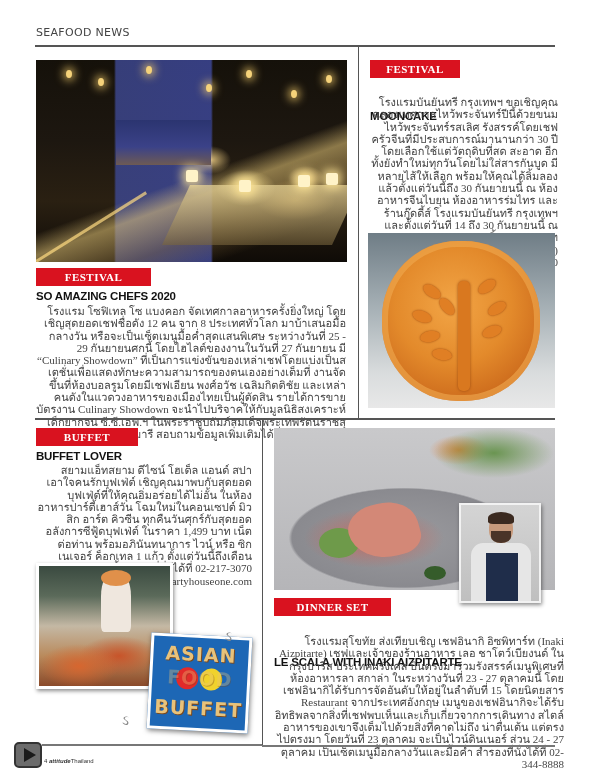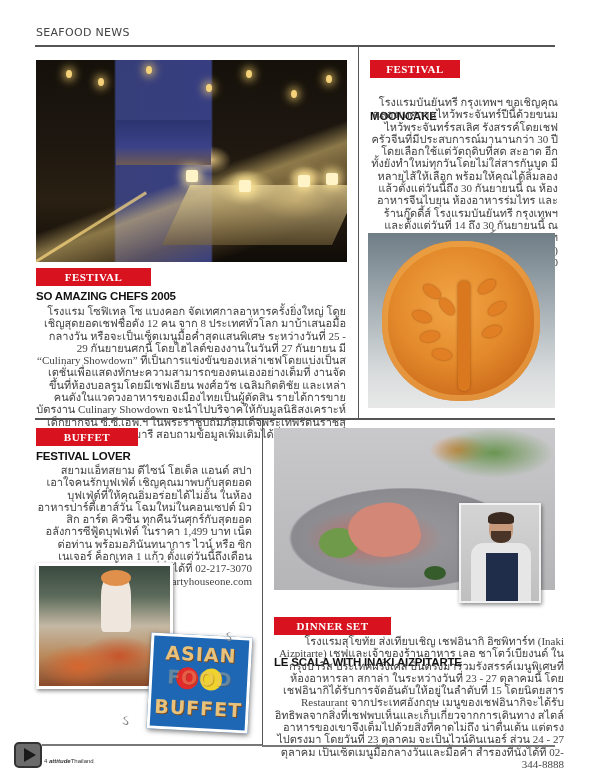--- a/index.html
+++ b/index.html
@@ -144,21 +144,21 @@
     <div class="light" style="left:290px; top:15px;"></div>
     <div class="light" style="left:110px; top:6px;"></div>
     <div class="table"></div>
     <div class="lamp" style="left:203px; top:120px;"></div>
     <div class="lamp" style="left:262px; top:115px;"></div>
     <div class="lamp" style="left:150px; top:110px;"></div>
     <div class="lamp" style="left:290px; top:113px;"></div>
     <div class="floorline"></div>
   </div>
   <div class="tag" style="left:36px; top:268px; width:115px;">FESTIVAL</div>
-  <div class="headline" style="left:36px; top:290px;">SO AMAZING CHEFS 2005</div>
+  <div class="headline" style="left:36px; top:290px;">SO AMAZING CHEFS 2020</div>
   <div class="body-text" style="left:36px; top:305px; width:310px;">โรงแรม โซฟิเทล โซ แบงคอก จัดเทศกาลอาหารครั้งยิ่งใหญ่ โดยเชิญสุดยอดเชฟชื่อดัง 12 คน จาก 8 ประเทศทั่วโลก มาบ้าเสนอมื้อกลางวัน หรือจะเป็นเซ็ตเมนูมื้อค่ำสุดแสนพิเศษ ระหว่างวันที่ 25 - 29 กันยายนศกนี้ โดยไฮไลต์ของงานในวันที่ 27 กันยายน มี “Culinary Showdown” ที่เป็นการแข่งขันของเหล่าเชฟโดยแบ่งเป็นสเตชั่นเพื่อแสดงทักษะความสามารถของตนเองอย่างเต็มที่ งานจัดขึ้นที่ห้องบอลรูมโดยมีเชฟเอียน พงศ์อวัช เฉลิมกิตติชัย และเหล่าคนดังในแวดวงอาหารของเมืองไทยเป็นผู้ตัดสิน รายได้การขายบัตรงาน Culinary Showdown จะนำไปบริจาคให้กับมูลนิธิสงเคราะห์เด็กยากจน ซี.ซี.เอฟ.ฯ ในพระราชูปถัมภ์สมเด็จพระเทพรัตนราชสุดาฯ สยามบรมราชกุมารี สอบถามข้อมูลเพิ่มเติมได้ที่ 02-2624-0000</div>
 </section>
 
 <section>
   <div class="tag" style="left:370px; top:60px; width:90px;">FESTIVAL</div>
   <div class="headline" style="left:370px; top:86px;margin-top:24px;">MOONCAKE</div>
   <div class="body-text" style="left:370px; top:96px; width:188px;">โรงแรมบันยันทรี กรุงเทพฯ ขอเชิญคุณฉลองเทศกาลไหว้พระจันทร์ปีนี้ด้วยขนมไหว้พระจันทร์รสเลิศ รังสรรค์โดยเชฟครัวจีนที่มีประสบการณ์มานานกว่า 30 ปี โดยเลือกใช้แต่วัตถุดิบที่สด สะอาด อีกทั้งยังทำใหม่ทุกวันโดยไม่ใส่สารกันบูด มีหลายไส้ให้เลือก พร้อมให้คุณได้ลิ้มลองแล้วตั้งแต่วันนี้ถึง 30 กันยายนนี้ ณ ห้องอาหารจีนไบยุน ห้องอาหารร่มไทร และร้านกู๊ดดี้ส์ โรงแรมบันยันทรี กรุงเทพฯ และตั้งแต่วันที่ 14 ถึง 30 กันยายนนี้ ณ สยามพารากอน ราคาชิ้นละ 155 บาท หรือ กล่องละ 680 บาท (บรรจุ 4 ชิ้น) สอบถามข้อมูลเพิ่มเติมได้ที่ 02-679-1200</div>
   <div class="photo mooncake">
     <div class="cake">
       <div class="trunk"></div>
@@ -172,21 +172,21 @@
       <div class="leaf" style="left:50px; top:108px; transform:rotate(10deg);"></div>
     </div>
   </div>
 </section>
 
 <div class="rule" style="left:35px; top:418px; width:520px; height:2px;"></div>
 <div class="rule" style="left:262px; top:418px; width:1px; height:328px;"></div>
 
 <section>
   <div class="tag" style="left:36px; top:428px; width:102px;">BUFFET</div>
-  <div class="headline" style="left:36px; top:450px;">FESTIVAL LOVER</div>
+  <div class="headline" style="left:36px; top:450px;">BUFFET LOVER</div>
   <div class="body-text" style="left:36px; top:464px; width:216px;">สยามแอ็ทสยาม ดีไซน์ โฮเต็ล แอนด์ สปา เอาใจคนรักบุฟเฟ่ต์ เชิญคุณมาพบกับสุดยอดบุฟเฟ่ต์ที่ให้คุณอิ่มอร่อยได้ไม่อั้น ในห้องอาหารปาร์ตี้เฮาส์วัน โฉมใหม่ในคอนเซปต์ มิวสิก อาร์ต คิวซีน ทุกคืนวันศุกร์กับสุดยอดอลังการซีฟู้ดบุฟเฟ่ต์ ในราคา 1,499 บาท เน็ตต่อท่าน พร้อมอภินันทนาการ ไวน์ หรือ ซิกเนเจอร์ ค็อกเทล 1 แก้ว ตั้งแต่วันนี้ถึงเดือนพฤศจิกายนศกนี้ สำรองที่นั่งได้ที่ 02-217-3070 www.partyhouseone.com</div>
   <div class="photo collage-a">
     <div class="person"></div>
     <div class="hair"></div>
   </div>
   <div class="photo collage-b">
     <div class="word" style="top:6px;">ASIAN</div>
     <div class="face1"></div>
     <div class="face2"></div>
     <div class="word" style="top:30px; opacity:.35;">FOOD</div>
@@ -202,21 +202,21 @@
     <div class="meat"></div>
     <div class="berry"></div>
   </div>
   <div class="photo chef">
     <div class="shirt"></div>
     <div class="apron"></div>
     <div class="head"></div>
     <div class="hair"></div>
     <div class="beard"></div>
   </div>
-  <div class="tag" style="left:274px; top:598px; width:117px;margin-top:19px;">DINNER SET</div>
+  <div class="tag" style="left:274px; top:598px; width:117px;">DINNER SET</div>
   <div class="headline" style="left:274px; top:656px;">LE SCALA WITH INAKI AIZPITARTE</div>
   <div class="body-text" style="left:274px; top:635px; width:290px;">โรงแรมสุโขทัย ส่งเทียบเชิญ เชฟอินากิ อิซพิทาร์ท (Inaki Aizpitarte) เชฟและเจ้าของร้านอาหาร เลอ ชาโตว์เบียงนด์ ในกรุงปารีส ประเทศฝรั่งเศส บินตรงมาร่วมรังสรรค์เมนูพิเศษที่ห้องอาหารลา สกาล่า ในระหว่างวันที่ 23 - 27 ตุลาคมนี้ โดยเชฟอินากิได้รับการจัดอันดับให้อยู่ในลำดับที่ 15 โดยนิตยสาร Restaurant จากประเทศอังกฤษ เมนูของเชฟอินากิจะได้รับอิทธิพลจากสิ่งที่เชฟพบเห็นและเก็บเกี่ยวจากการเดินทาง สไตล์อาหารของเขาจึงเต็มไปด้วยสิ่งที่คาดไม่ถึง น่าตื่นเต้น แต่ตรงไปตรงมา โดยวันที่ 23 ตุลาคม จะเป็นไวน์ดินเนอร์ ส่วน 24 - 27 ตุลาคม เป็นเซ็ตเมนูมื้อกลางวันและมื้อค่ำ สำรองที่นั่งได้ที่ 02-344-8888</div>
 </section>
 
 <div class="rule" style="left:262px; top:745px; width:293px; height:2px; background:#777;"></div>
 
 <div class="rule" style="left:42px; top:744px; width:220px; height:2px; background:#777;"></div>
 <div class="footer-icon"></div>
 <div class="footer-text">
   <span>4</span>

